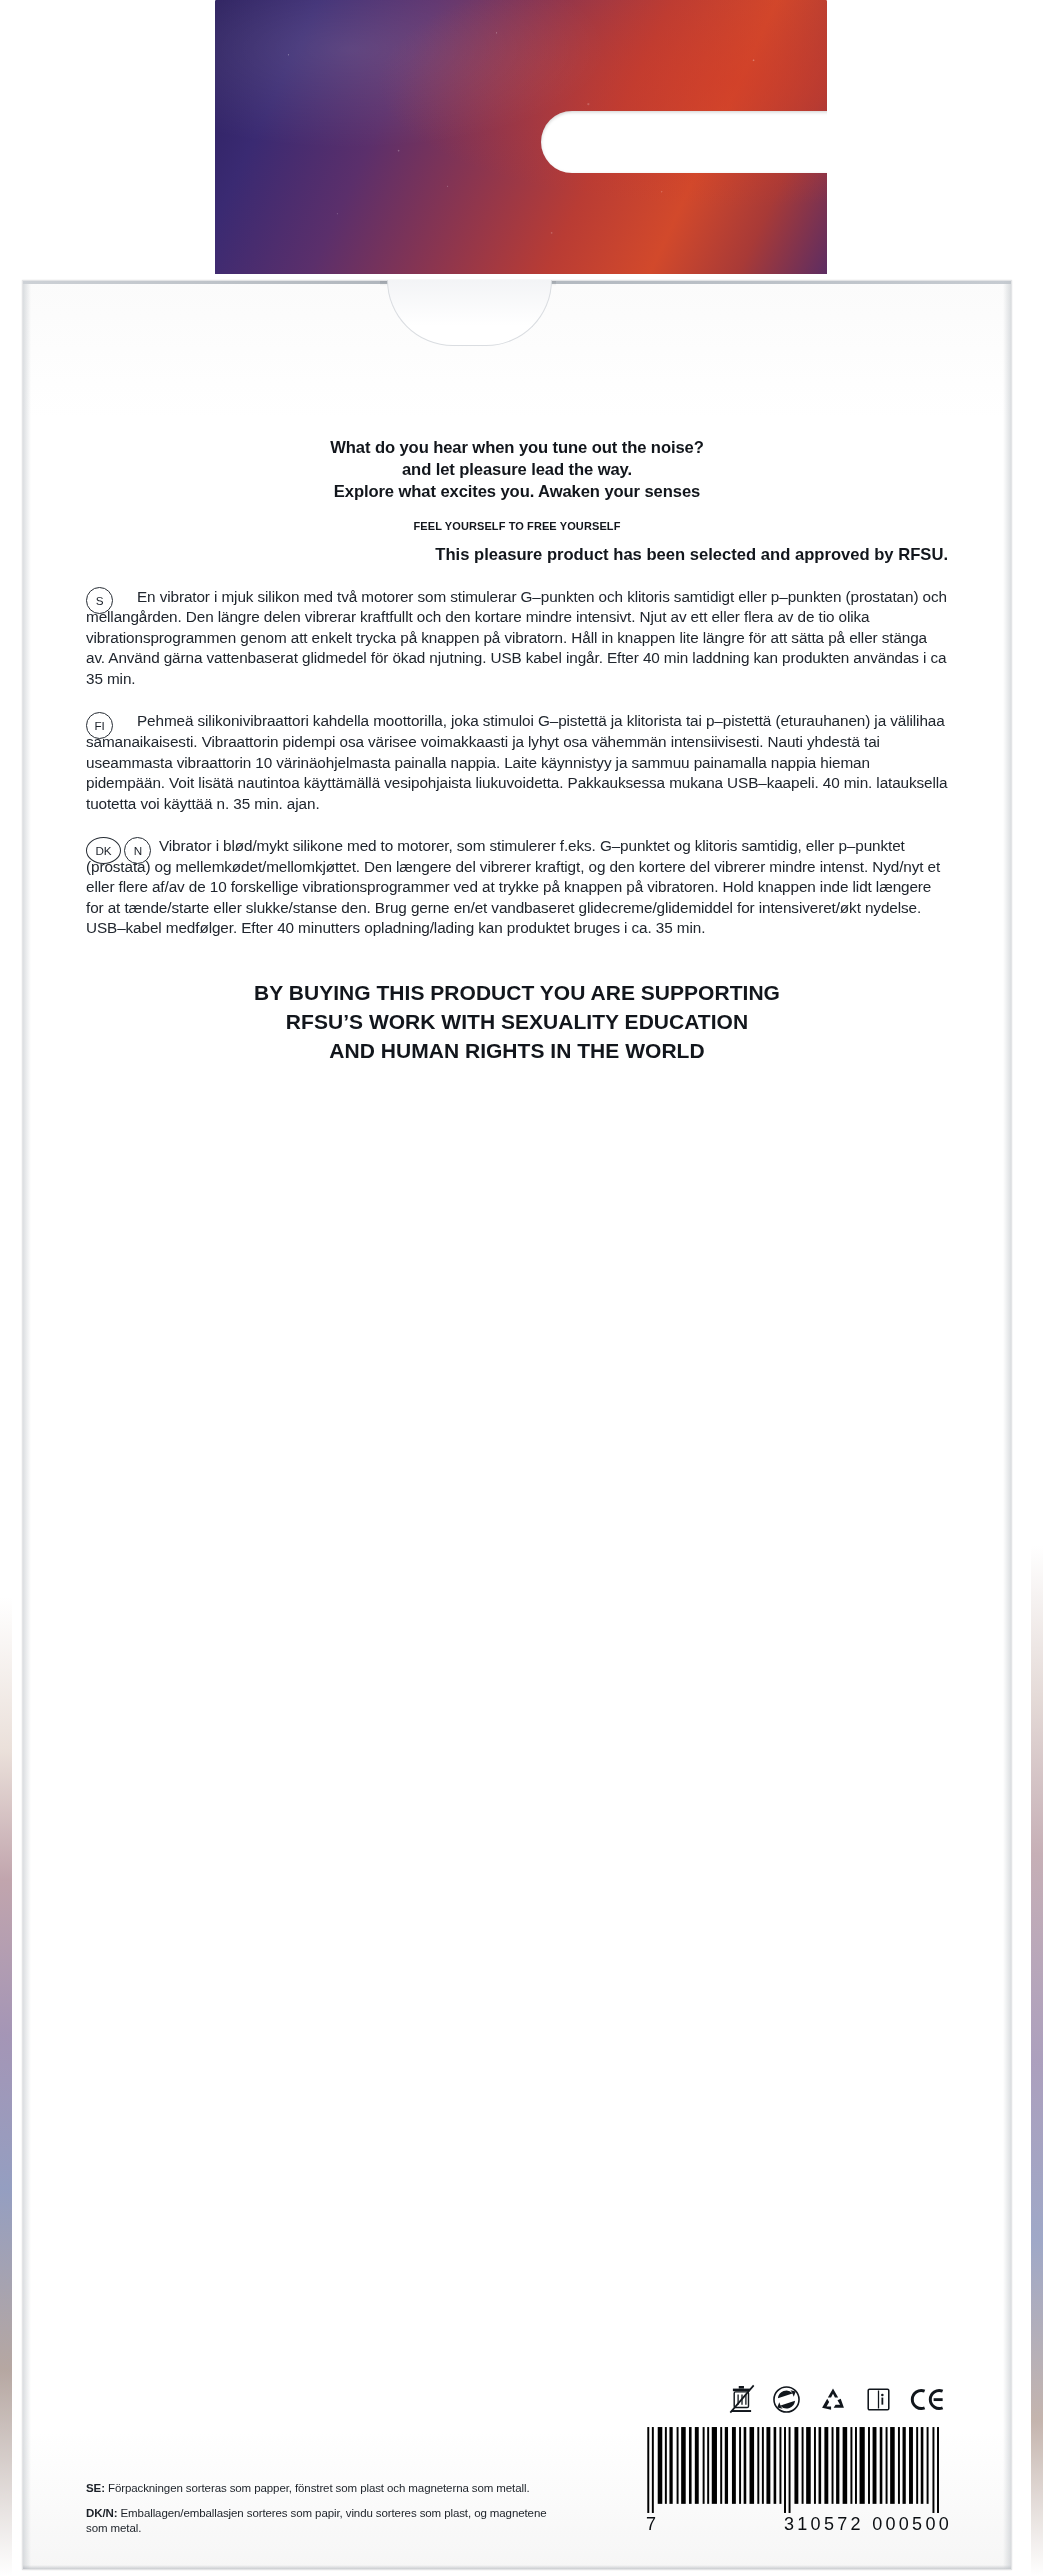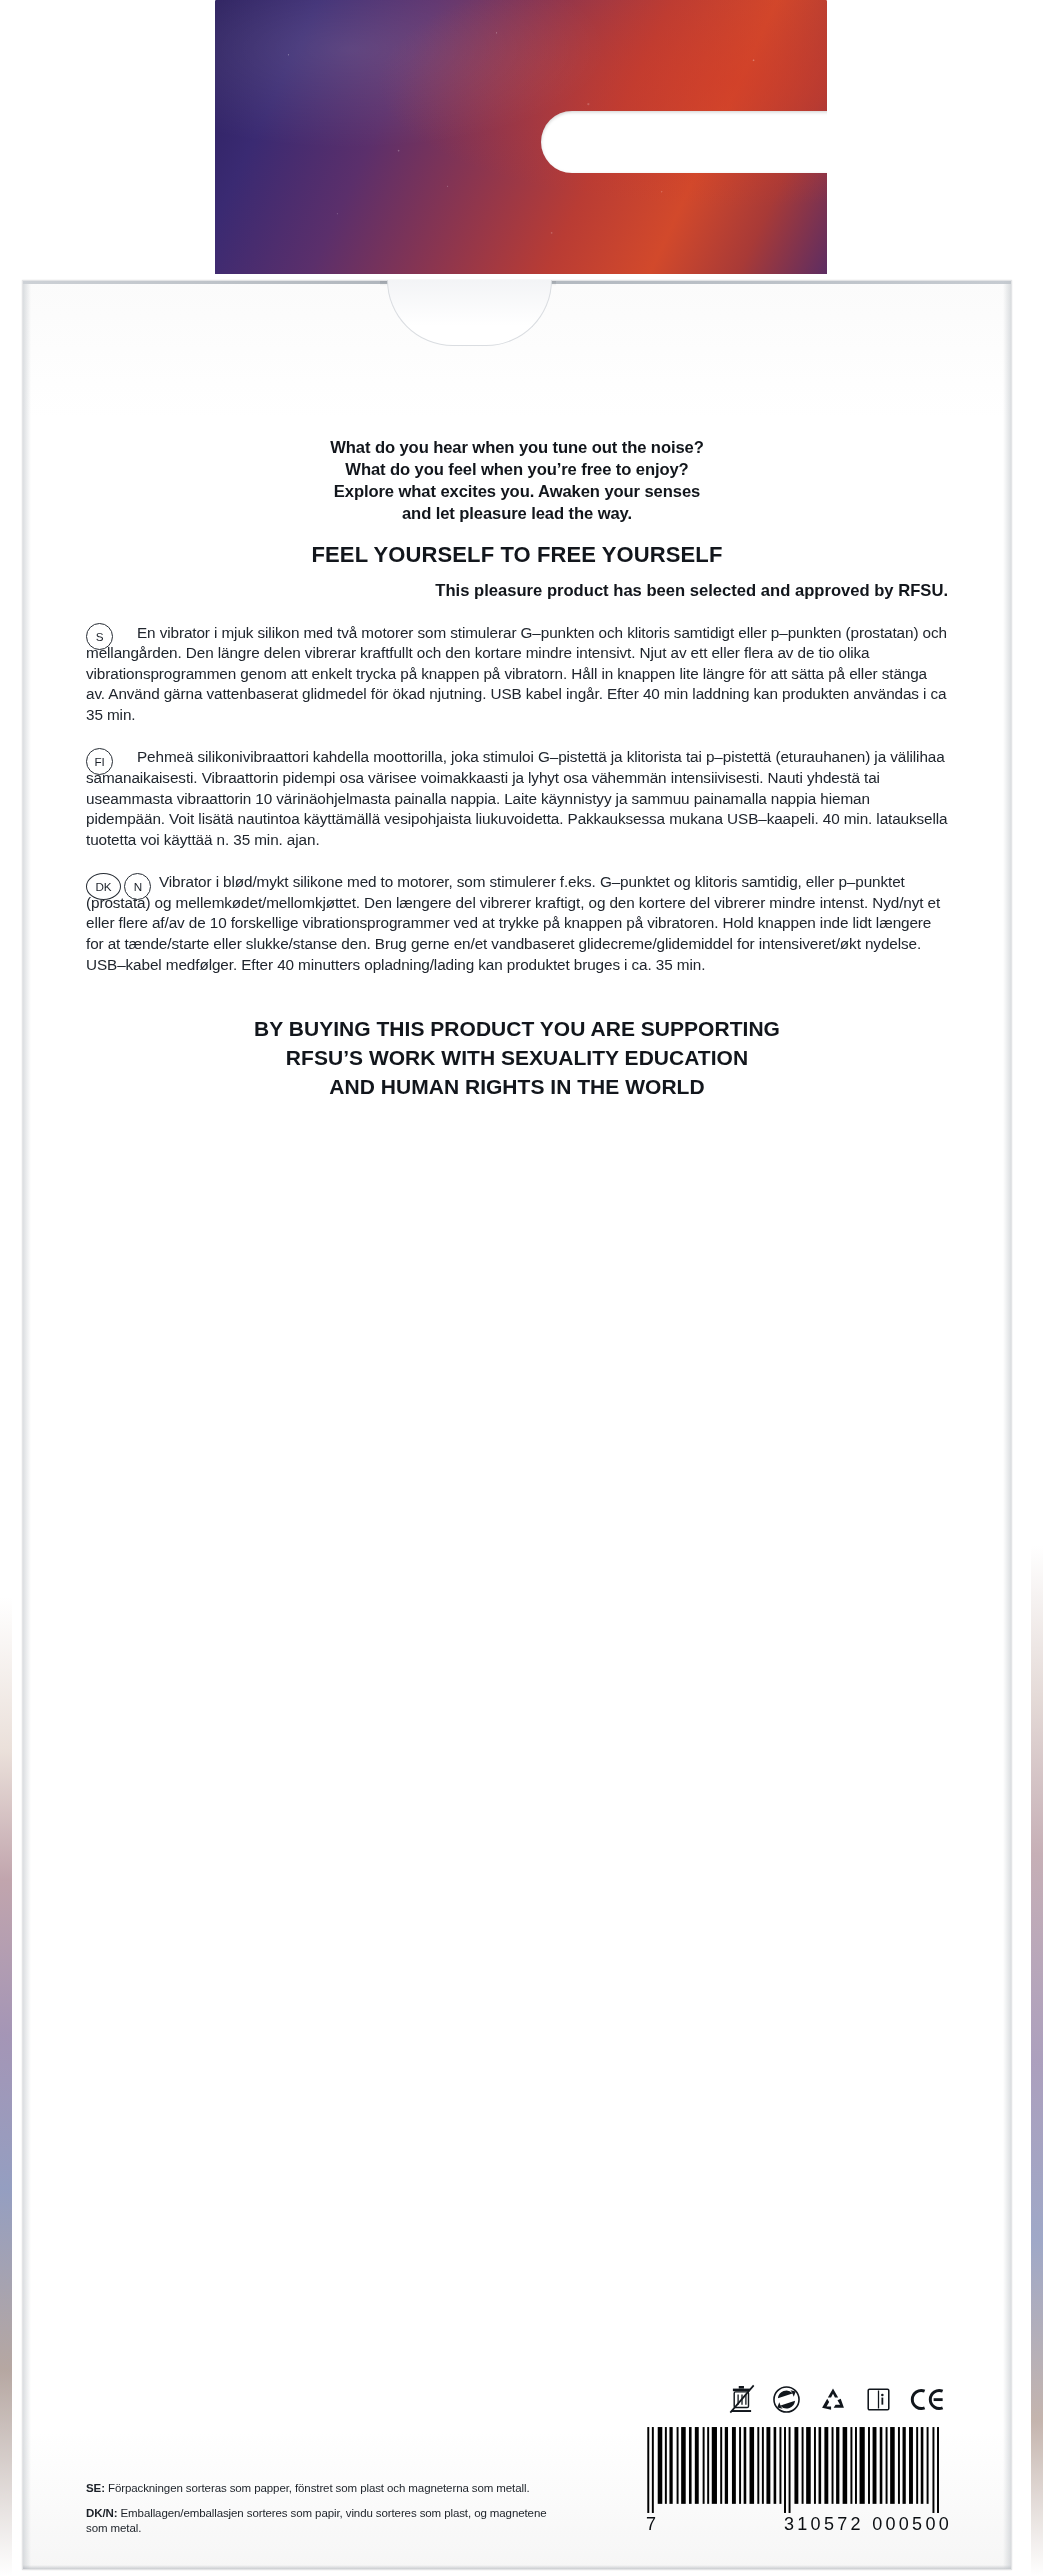--- a/index.html
+++ b/index.html
@@ -168,21 +168,21 @@
     font-weight: bold;
     font-size: 16.6px;
     line-height: 1.33;
     letter-spacing: -0.1px;
   }
   .headline .line { display: block; }
   .feel-line {
     margin-top: 17px;
     text-align: center;
     font-weight: bold;
-    font-size: 22px;
+    font-size: 11px;
     letter-spacing: 0.1px;
     color: #12161c;
   }
   .approved-line {
     margin-top: 12.4px;
     text-align: right;
     font-weight: bold;
     font-size: 16.6px;
     color: #12161c;
   }
@@ -329,23 +329,22 @@
 
   <div class="carton">
     <div class="flap-crease"></div>
     <div class="tuck-shadow"></div>
     <div class="tuck-notch"></div>
 
     <div class="content">
 
       <div class="headline">
         <span class="line">What do you hear when you tune out the noise?</span>
-        <span class="line">What do you feel when you’re free to enjoy?</span>
+        <span class="line">and let pleasure lead the way.</span>
         <span class="line">Explore what excites you. Awaken your senses</span>
-        <span class="line">and let pleasure lead the way.</span>
       </div>
 
       <div class="feel-line">FEEL YOURSELF TO FREE YOURSELF</div>
       <div class="approved-line">This pleasure product has been selected and approved by RFSU.</div>
 
       <div class="lang-block">
         <div class="lang-badges">
           <div class="badge">S</div>
         </div>
         <p>En vibrator i mjuk silikon med två motorer som stimulerar G–punkten och klitoris samtidigt eller p–punkten (prostatan) och mellangården. Den längre delen vibrerar kraftfullt och den kortare mindre intensivt. Njut av ett eller flera av de tio olika vibrationsprogrammen genom att enkelt trycka på knappen på vibratorn. Håll in knappen lite längre för att sätta på eller stänga av. Använd gärna vattenbaserat glidmedel för ökad njutning. USB kabel ingår. Efter 40 min laddning kan produkten användas i ca 35 min.</p>

